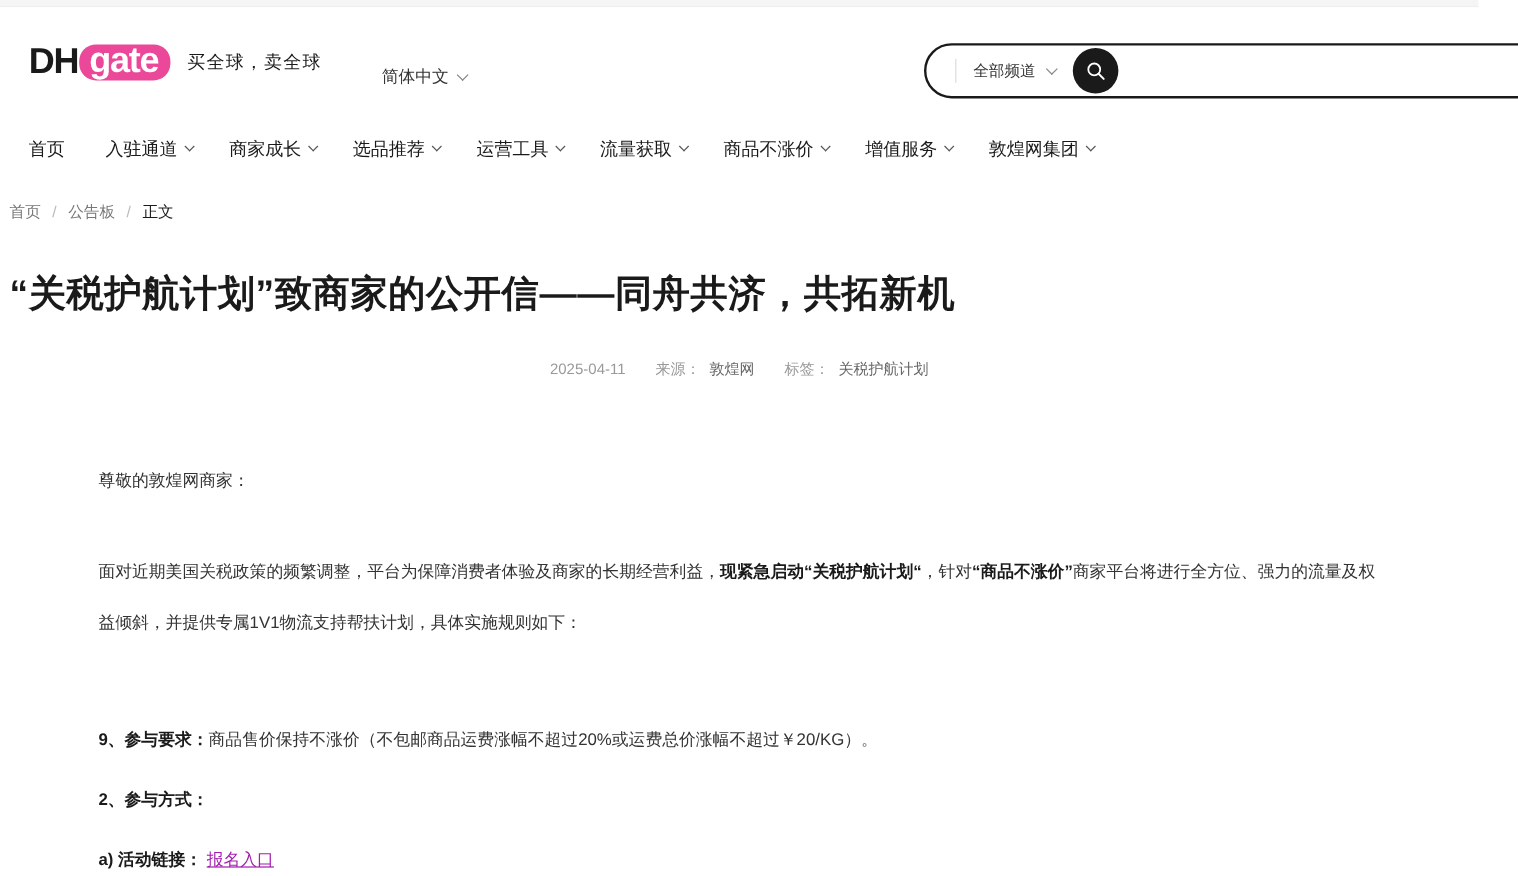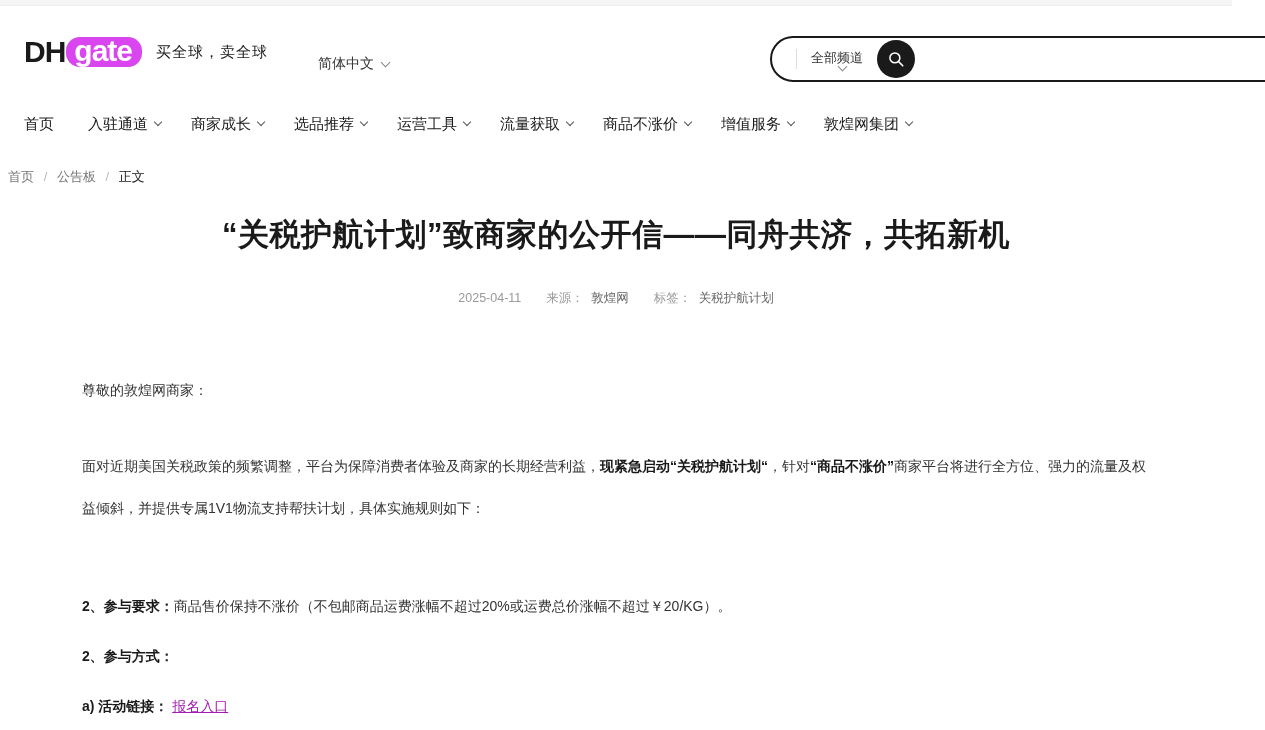--- a/index.html
+++ b/index.html
@@ -37,21 +37,21 @@
   .logo {
     display: flex;
     align-items: center;
     font-size: 30px;
     font-weight: bold;
     letter-spacing: -1px;
     user-select: none;
   }
   .logo .dh { color: #1a1a1a; }
   .logo .gatebox {
-    background: #d946ef;
+    background: #ec4899;
     color: #ffffff;
     border-radius: 14px;
     padding: 0 10px 2px 8px;
     margin-left: 1px;
     line-height: 28px;
     display: inline-block;
   }
   .slogan {
     margin-left: 14px;
     font-size: 15px;
@@ -108,21 +108,20 @@
     background: #ddd;
     margin: 0 14px 0 4px;
   }
   .channel {
     font-size: 13px;
     color: #333;
     display: flex;
     align-items: center;
     white-space: nowrap;
     cursor: pointer;
-    flex-direction: column;
   }
   .channel .caret { margin-left: 10px; }
   .search-btn {
     width: 38px; height: 38px;
     border-radius: 50%;
     background: #1a1a1a;
     margin-left: 14px;
     margin-right: 3px;
     display: flex;
     align-items: center;
@@ -183,25 +182,24 @@
   .crumb {
     font-size: 13px;
     color: #777;
     padding-top: 18px;
   }
   .crumb span { cursor: pointer; }
   .crumb .sep { margin: 0 6px; color: #bbb; cursor: default; }
   .crumb .cur { color: #1a1a1a; cursor: default; }
 
   .article-title {
-    text-align: center;
     font-size: 31px;
     font-weight: bold;
     color: #1a1a1a;
-    margin-top: 28px;
+    margin-top: 38px;
     letter-spacing: .5px;
   }
   .meta {
     text-align: center;
     font-size: 12.5px;
     color: #999;
     margin-top: 34px;
   }
   .meta .val { color: #666; margin-left: 4px; text-align: center; }
   .meta .gap { display: inline-block; width: 18px; }
@@ -321,21 +319,21 @@
 
       <p class="para">尊敬的敦煌网商家：</p>
 
       <p class="para">
         <span>面对近期美国关税政策的频繁调整，平台为保障消费者体验及商家的长期经营利益，</span><span class="bold">现紧急启动“关税护航计划“</span><span>，针对</span><span class="bold">“商品不涨价”</span><span>商家平台将进行全方位、强力的流量及权益倾斜，并提供专属1V1物流支持帮扶计划，具体实施规则如下：</span>
       </p>
 
       <div class="spacer-lg"></div>
 
       <p class="para tight">
-        <span class="bold">2、参与要求：</span><span>商品售价保持不涨价（不包邮商品运费涨幅不超过20%或运费总价涨幅不超过￥20/KG）。</span>
+        <span class="bold">9、参与要求：</span><span>商品售价保持不涨价（不包邮商品运费涨幅不超过20%或运费总价涨幅不超过￥20/KG）。</span>
       </p>
 
       <p class="para tight">
         <span class="bold">2、参与方式：</span>
       </p>
 
       <p class="para tight">
         <span class="bold">a) 活动链接：</span>
         <span class="link">报名入口</span>
       </p>

